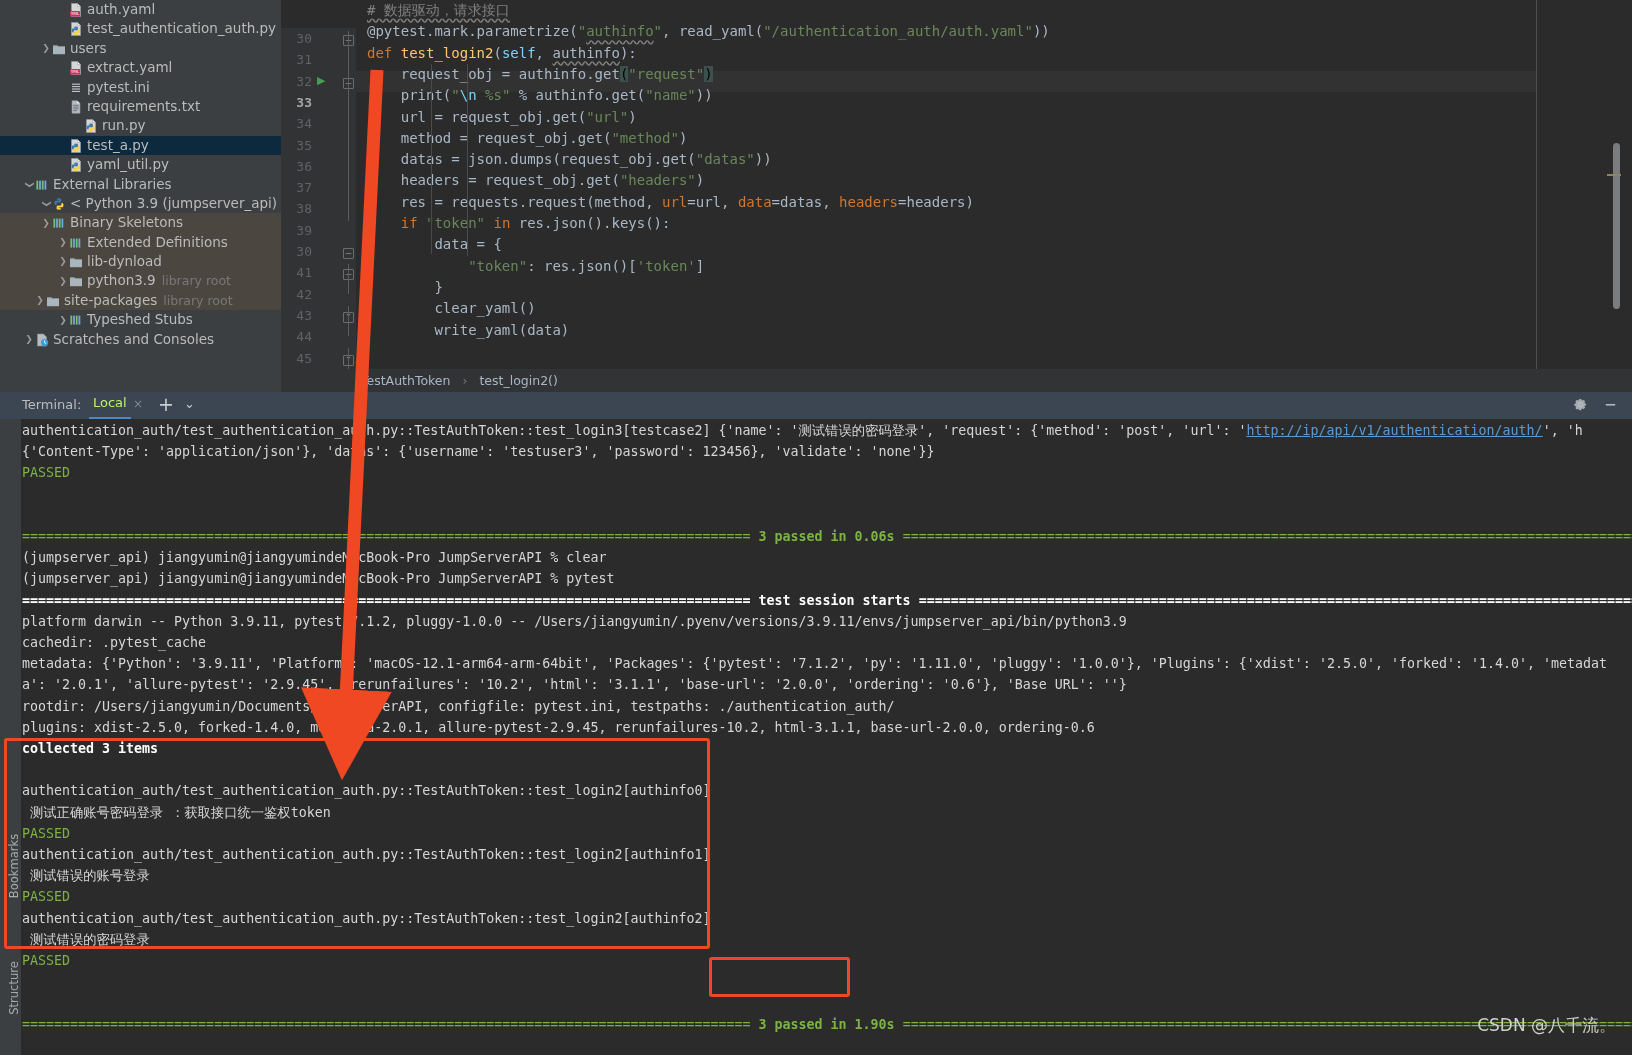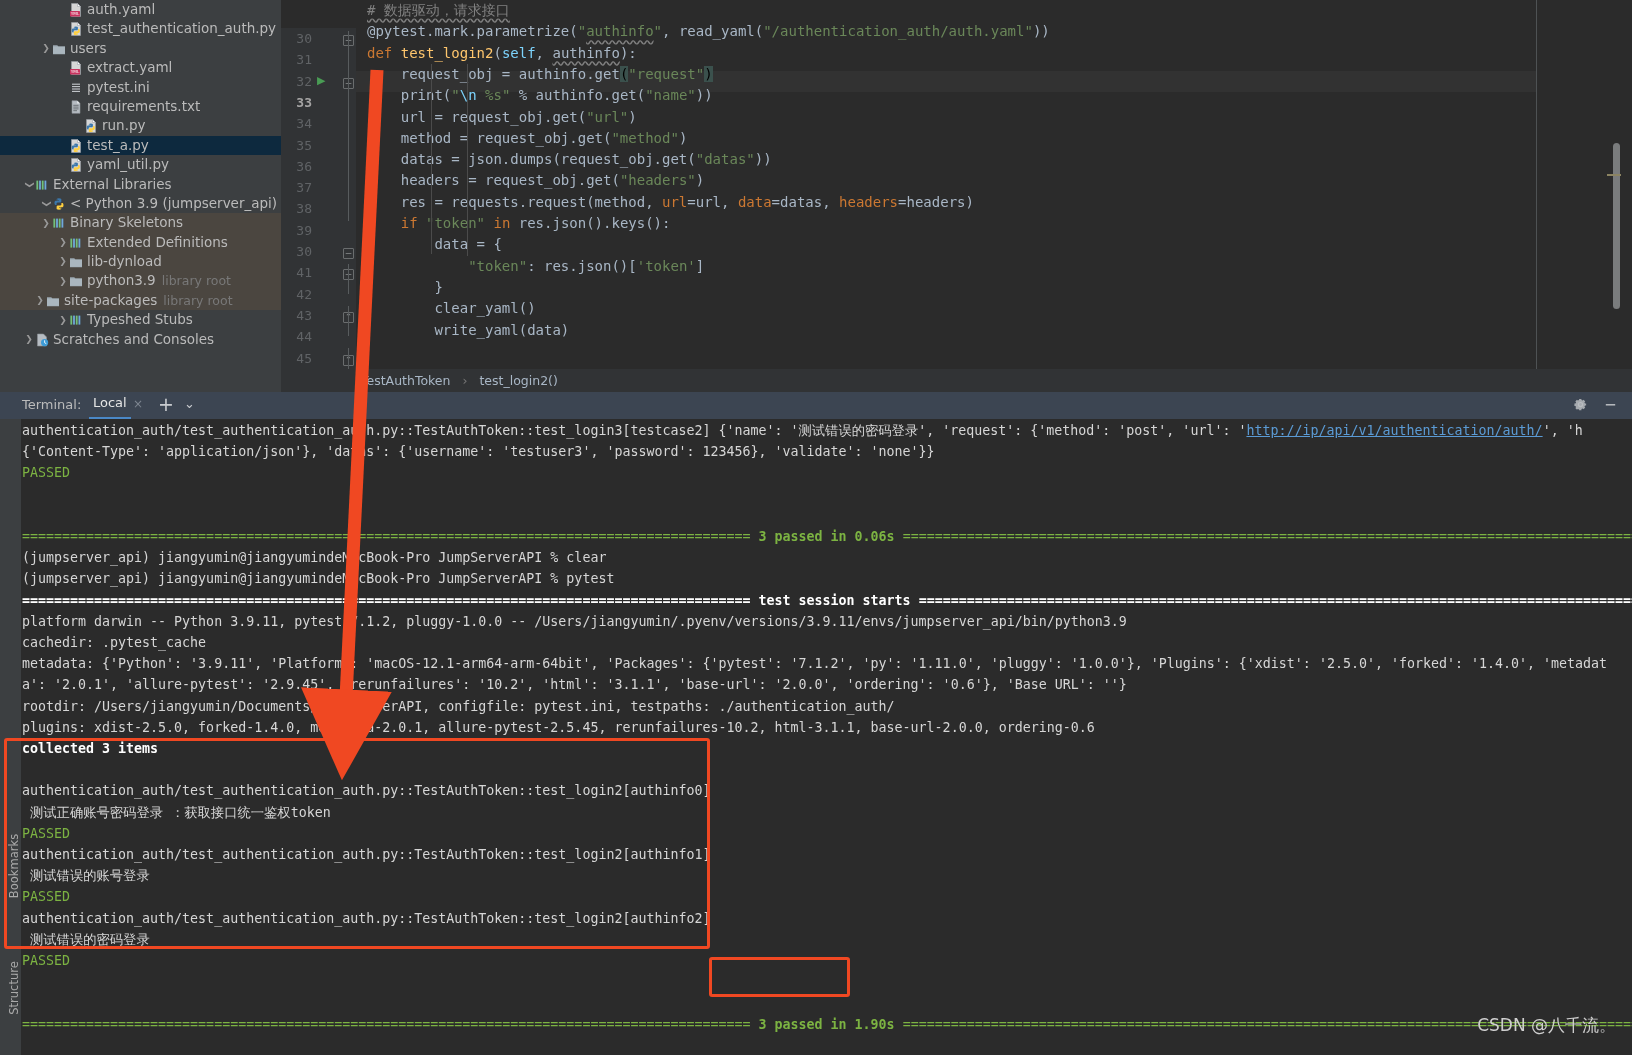--- a/index.html
+++ b/index.html
@@ -101,21 +101,21 @@
   
   .term-toolbar {
     position: absolute; left: 0; top: 392px; width: 1632px; height: 27px;
     background: #3c4552;
   }
   .tt-label {
     position: absolute; left: 22px; top: 5px; font-size: 13px; color: #bbbbbb;
   }
   .tt-tab {
     position: absolute; left: 89px; top: 3px; height: 24px;
-    font-size: 13px; color: #e5e5e5; padding: 0 4px;
+    font-size: 13px; color: #bef264; padding: 0 4px;
     border-bottom: 2px solid #4a88c7;
   }
   .tt-close {
     position: absolute; left: 133px; top: 5px; font-size: 12px; color: #7d8590;
   }
   .tt-plus {
     position: absolute; left: 158px; top: 1px; font-size: 19px; color: #c9ccd0;
   }
   .tt-chev {
     position: absolute; left: 184px; top: 4px; font-size: 13px; color: #c9ccd0;
@@ -351,21 +351,21 @@
       <div class="tline" style="top: 85.8px;"></div>
       <div class="tline" style="top: 107px;"><span class="g">===========================================================================================</span> <span class="gb">3 passed in 0.06s</span> <span class="g">============================================================================================</span></div>
       <div class="tline" style="top: 128.2px;">(jumpserver_api) jiangyumin@jiangyumindeMacBook-Pro JumpServerAPI % clear</div>
       <div class="tline" style="top: 149.4px;">(jumpserver_api) jiangyumin@jiangyumindeMacBook-Pro JumpServerAPI % pytest</div>
       <div class="tline" style="top: 170.6px;"><span class="wb">===========================================================================================</span> <span class="wb">test session starts</span> <span class="wb">============================================================================================</span></div>
       <div class="tline" style="top: 191.8px;">platform darwin -- Python 3.9.11, pytest-7.1.2, pluggy-1.0.0 -- /Users/jiangyumin/.pyenv/versions/3.9.11/envs/jumpserver_api/bin/python3.9</div>
       <div class="tline" style="top: 213px;">cachedir: .pytest_cache</div>
       <div class="tline" style="top: 234.2px;">metadata: {'Python': '3.9.11', 'Platform': 'macOS-12.1-arm64-arm-64bit', 'Packages': {'pytest': '7.1.2', 'py': '1.11.0', 'pluggy': '1.0.0'}, 'Plugins': {'xdist': '2.5.0', 'forked': '1.4.0', 'metadat</div>
       <div class="tline" style="top: 255.4px;">a': '2.0.1', 'allure-pytest': '2.9.45', 'rerunfailures': '10.2', 'html': '3.1.1', 'base-url': '2.0.0', 'ordering': '0.6'}, 'Base URL': ''}</div>
       <div class="tline" style="top: 276.6px;">rootdir: /Users/jiangyumin/Documents/JumpServerAPI, configfile: pytest.ini, testpaths: ./authentication_auth/</div>
-      <div class="tline" style="top: 297.8px;">plugins: xdist-2.5.0, forked-1.4.0, metadata-2.0.1, allure-pytest-2.5.45, rerunfailures-10.2, html-3.1.1, base-url-2.0.0, ordering-0.6</div>
+      <div class="tline" style="top: 297.8px;">plugins: xdist-2.5.0, forked-1.4.0, metadata-2.0.1, allure-pytest-2.9.45, rerunfailures-10.2, html-3.1.1, base-url-2.0.0, ordering-0.6</div>
       <div class="tline" style="top: 319px;"><span class="wb">collected 3 items</span></div>
       <div class="tline" style="top: 340.2px;"></div>
       <div class="tline" style="top: 361.4px;">authentication_auth/test_authentication_auth.py::TestAuthToken::test_login2[authinfo0]</div>
       <div class="tline" style="top: 382.6px;"> 测试正确账号密码登录 ：获取接口统一鉴权token</div>
       <div class="tline" style="top: 403.8px;"><span class="g">PASSED</span></div>
       <div class="tline" style="top: 425px;">authentication_auth/test_authentication_auth.py::TestAuthToken::test_login2[authinfo1]</div>
       <div class="tline" style="top: 446.2px;"> 测试错误的账号登录</div>
       <div class="tline" style="top: 467.4px;"><span class="g">PASSED</span></div>
       <div class="tline" style="top: 488.6px;">authentication_auth/test_authentication_auth.py::TestAuthToken::test_login2[authinfo2]</div>
       <div class="tline" style="top: 509.8px;"> 测试错误的密码登录</div>

